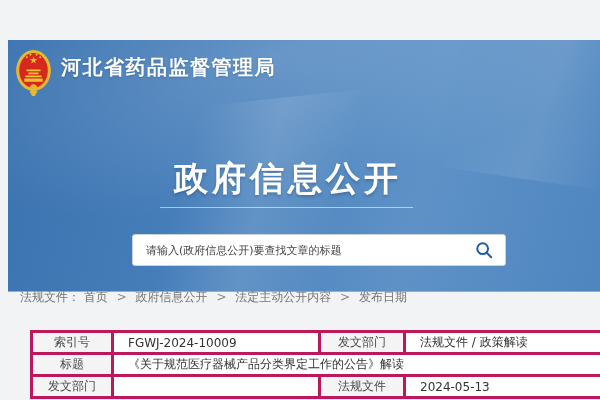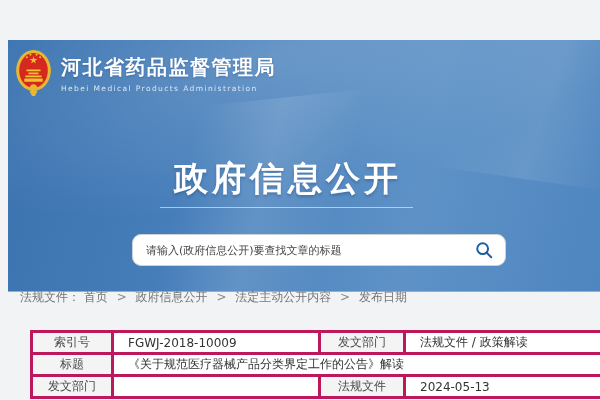--- a/index.html
+++ b/index.html
@@ -41,21 +41,21 @@
     position:absolute; left:0; top:116px; width:560px; text-align:center;
     font-size:34px; font-weight:bold; color:#ffffff; letter-spacing:4px;
     text-shadow:0 2px 3px rgba(0,30,70,0.25); white-space:nowrap;
   }
   .banner-underline { position:absolute; left:152px; top:167px; width:253px; height:1px;
     background:rgba(255,255,255,0.55); }
 
   
   .search-box {
     position:absolute; left:132px; top:234px; width:374px; height:32px;
-    background:#ffffff; border:1px solid #ccd2d9; border-radius:9px;
+    background:#ffffff; border:1px solid #ccd2d9; border-radius:3px;
     display:flex; align-items:center;
   }
   .search-input {
     flex:1 1 auto; height:100%; border:none; outline:none; background:transparent;
     padding:0 6px 0 13px; font-size:11px; color:#333; font-family:inherit;
   }
   .search-input::placeholder { color:#454545; opacity:1; }
   .search-icon { width:18px; height:18px; margin-right:12px; flex:0 0 auto; cursor:pointer; }
 
   
@@ -95,21 +95,20 @@
         <rect x="22" y="40" width="28" height="3.5" rx="1" fill="#f2c12e"></rect>
         <rect x="26" y="46" width="20" height="3.5" rx="1" fill="#f2c12e"></rect>
         <rect x="20" y="52" width="32" height="3.5" rx="1" fill="#f2c12e"></rect>
         <rect x="18" y="58" width="36" height="6" rx="1" fill="#f2c12e"></rect>
         <rect x="24" y="66" width="24" height="4" fill="#d5281e"></rect>
         <circle cx="36" cy="76" r="7" fill="#e9b62f"></circle>
         <polygon points="28,82 44,82 39,92 33,92" fill="#e9b62f"></polygon>
       </svg>
       <span>
         <div class="org-zh">河北省药品监督管理局</div>
-        <div class="org-en">Hebei Medical Products Administration</div>
       </span>
     </a>
 
     <div class="banner-title">政府信息公开</div>
     <div class="banner-underline"></div>
   </div>
 
   <div class="search-box">
     <input class="search-input" type="text" placeholder="请输入(政府信息公开)要查找文章的标题" style="">
     <svg class="search-icon" viewBox="0 0 20 20">
@@ -132,21 +131,21 @@
   <table class="info-table">
     <colgroup>
       <col style="width:81px">
         <col style="width:207px">
         <col style="width:85px">
         <col style="width:363px">
     </colgroup>
     <tbody>
         <tr>
       <td class="lbl">索引号</td>
-      <td class="val">FGWJ-2018-10009</td>
+      <td class="val">FGWJ-2024-10009</td>
       <td class="lbl">发文部门</td>
       <td class="val">法规文件 / 政策解读</td>
     </tr>
     <tr>
       <td class="lbl">标题</td>
       <td class="val" colspan="3">《关于规范医疗器械产品分类界定工作的公告》解读</td>
     </tr>
     <tr>
       <td class="lbl">发文部门</td>
       <td class="val"></td>

